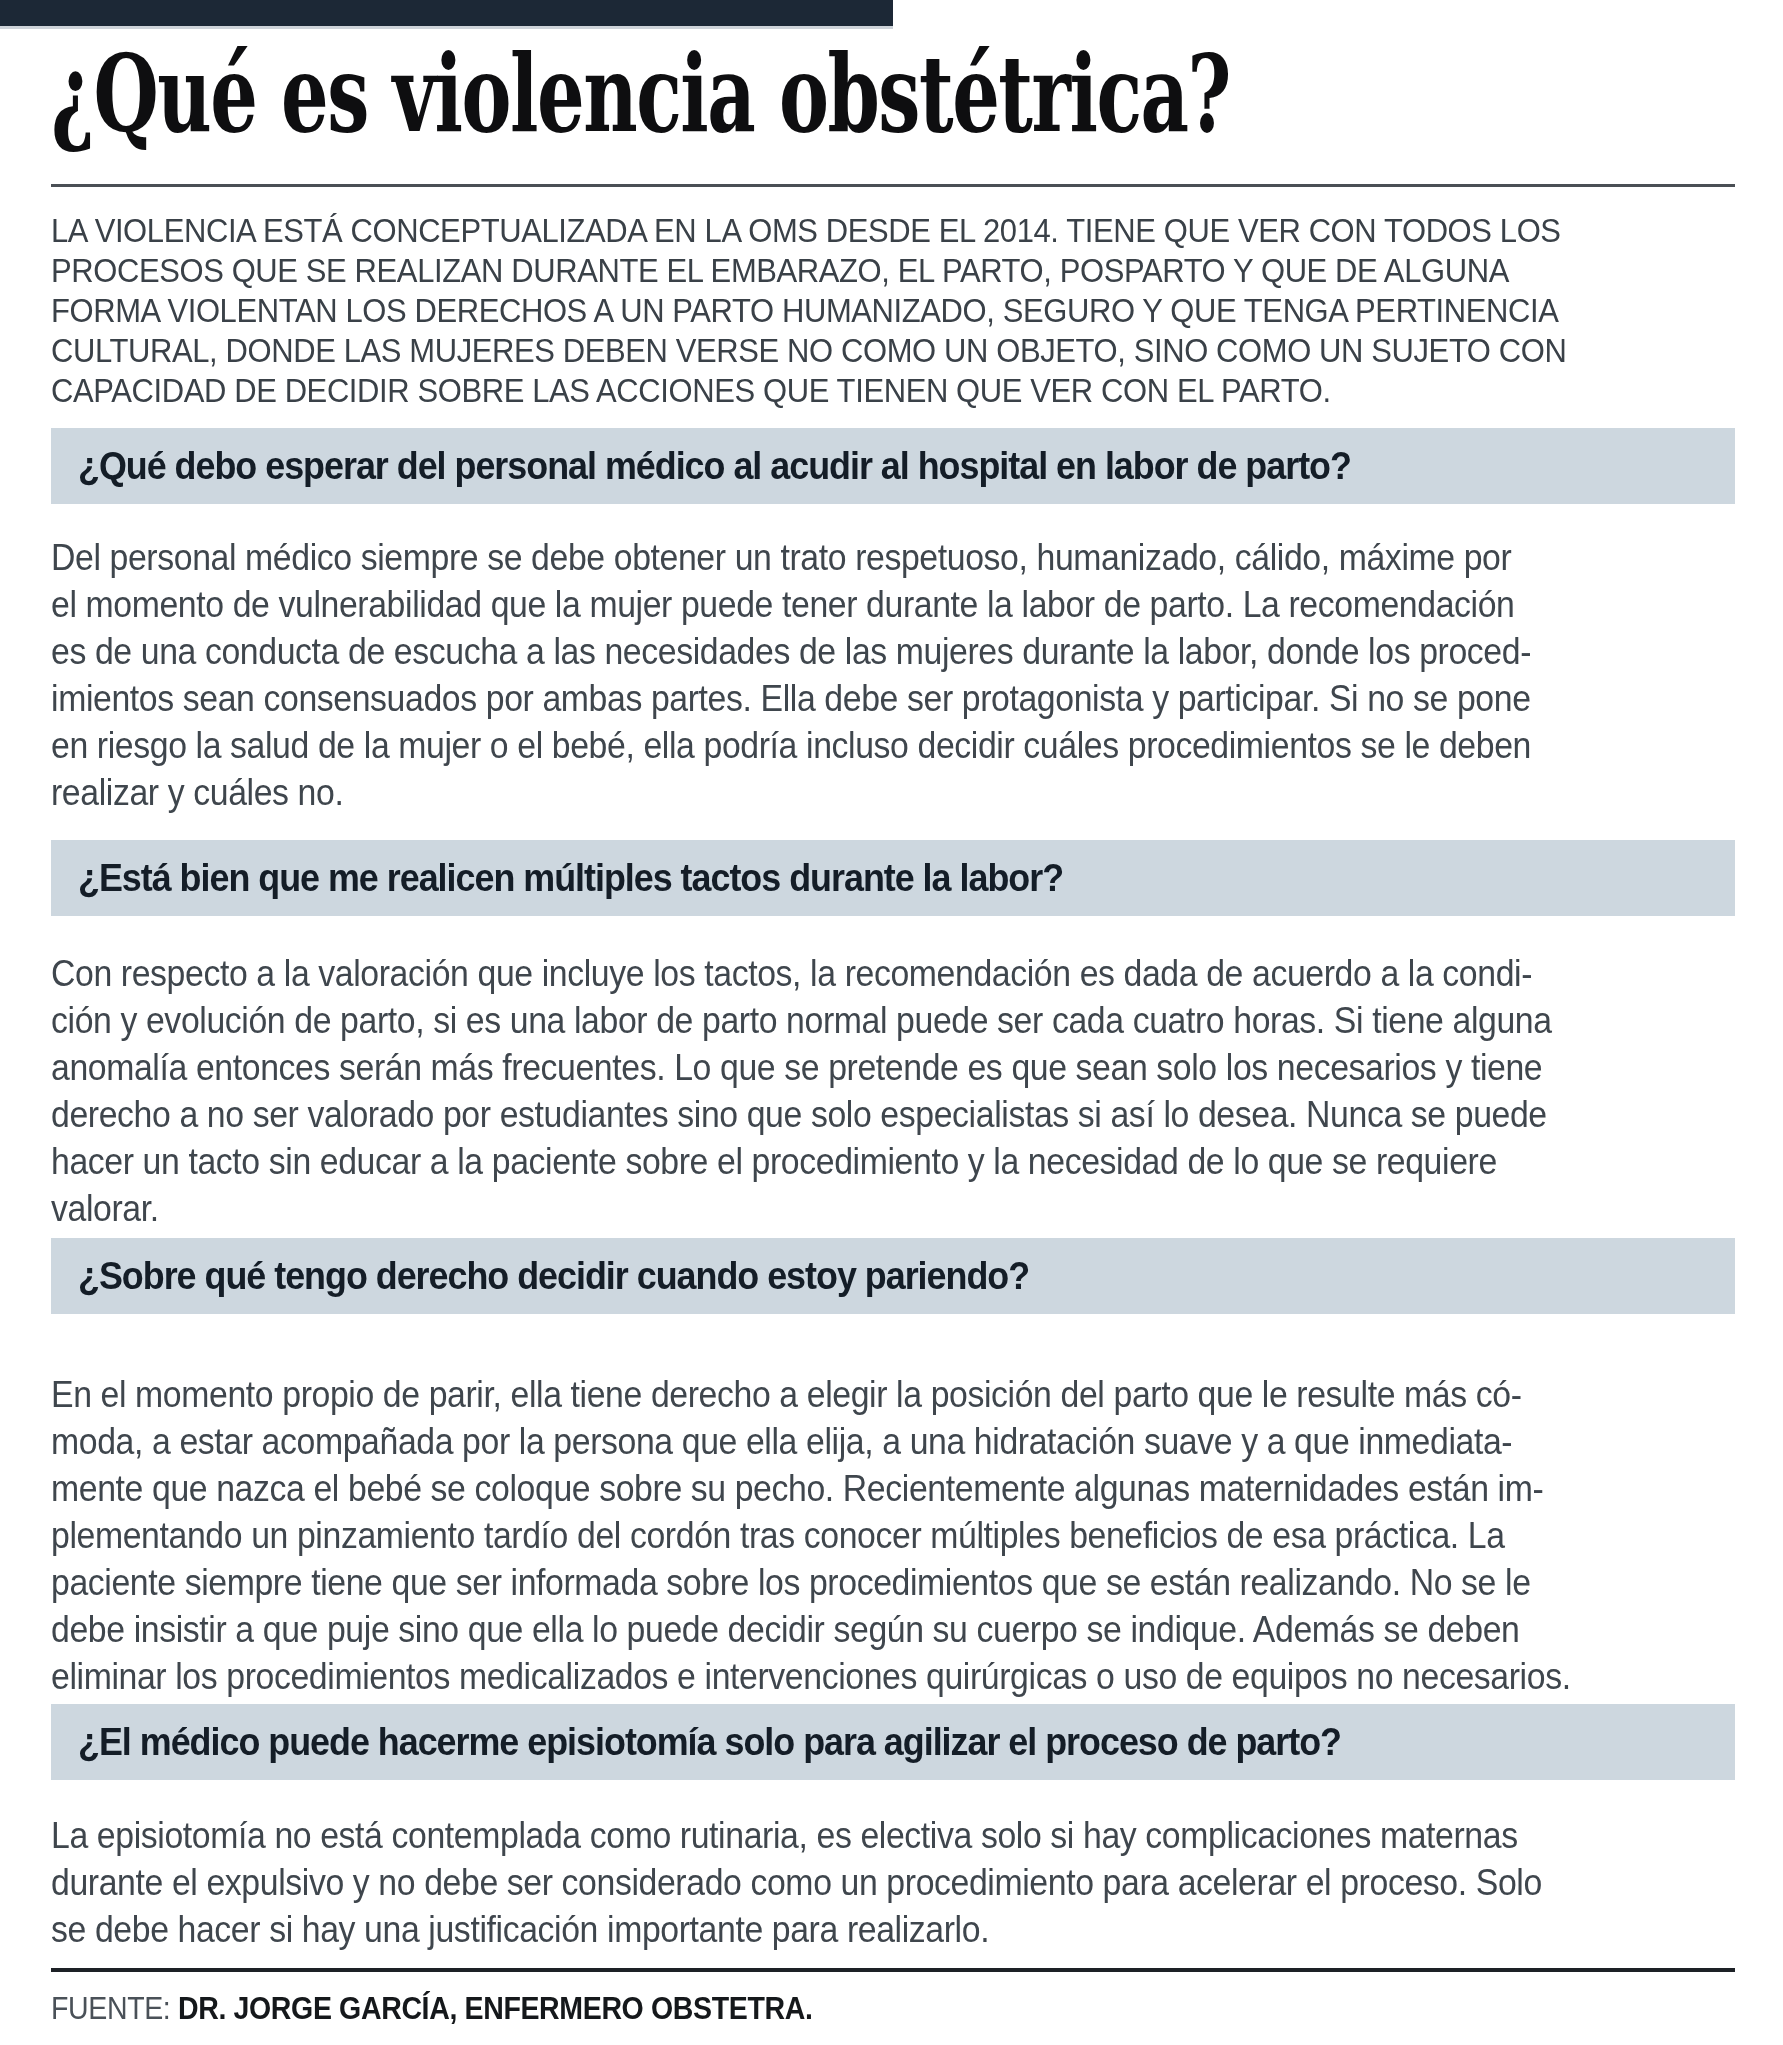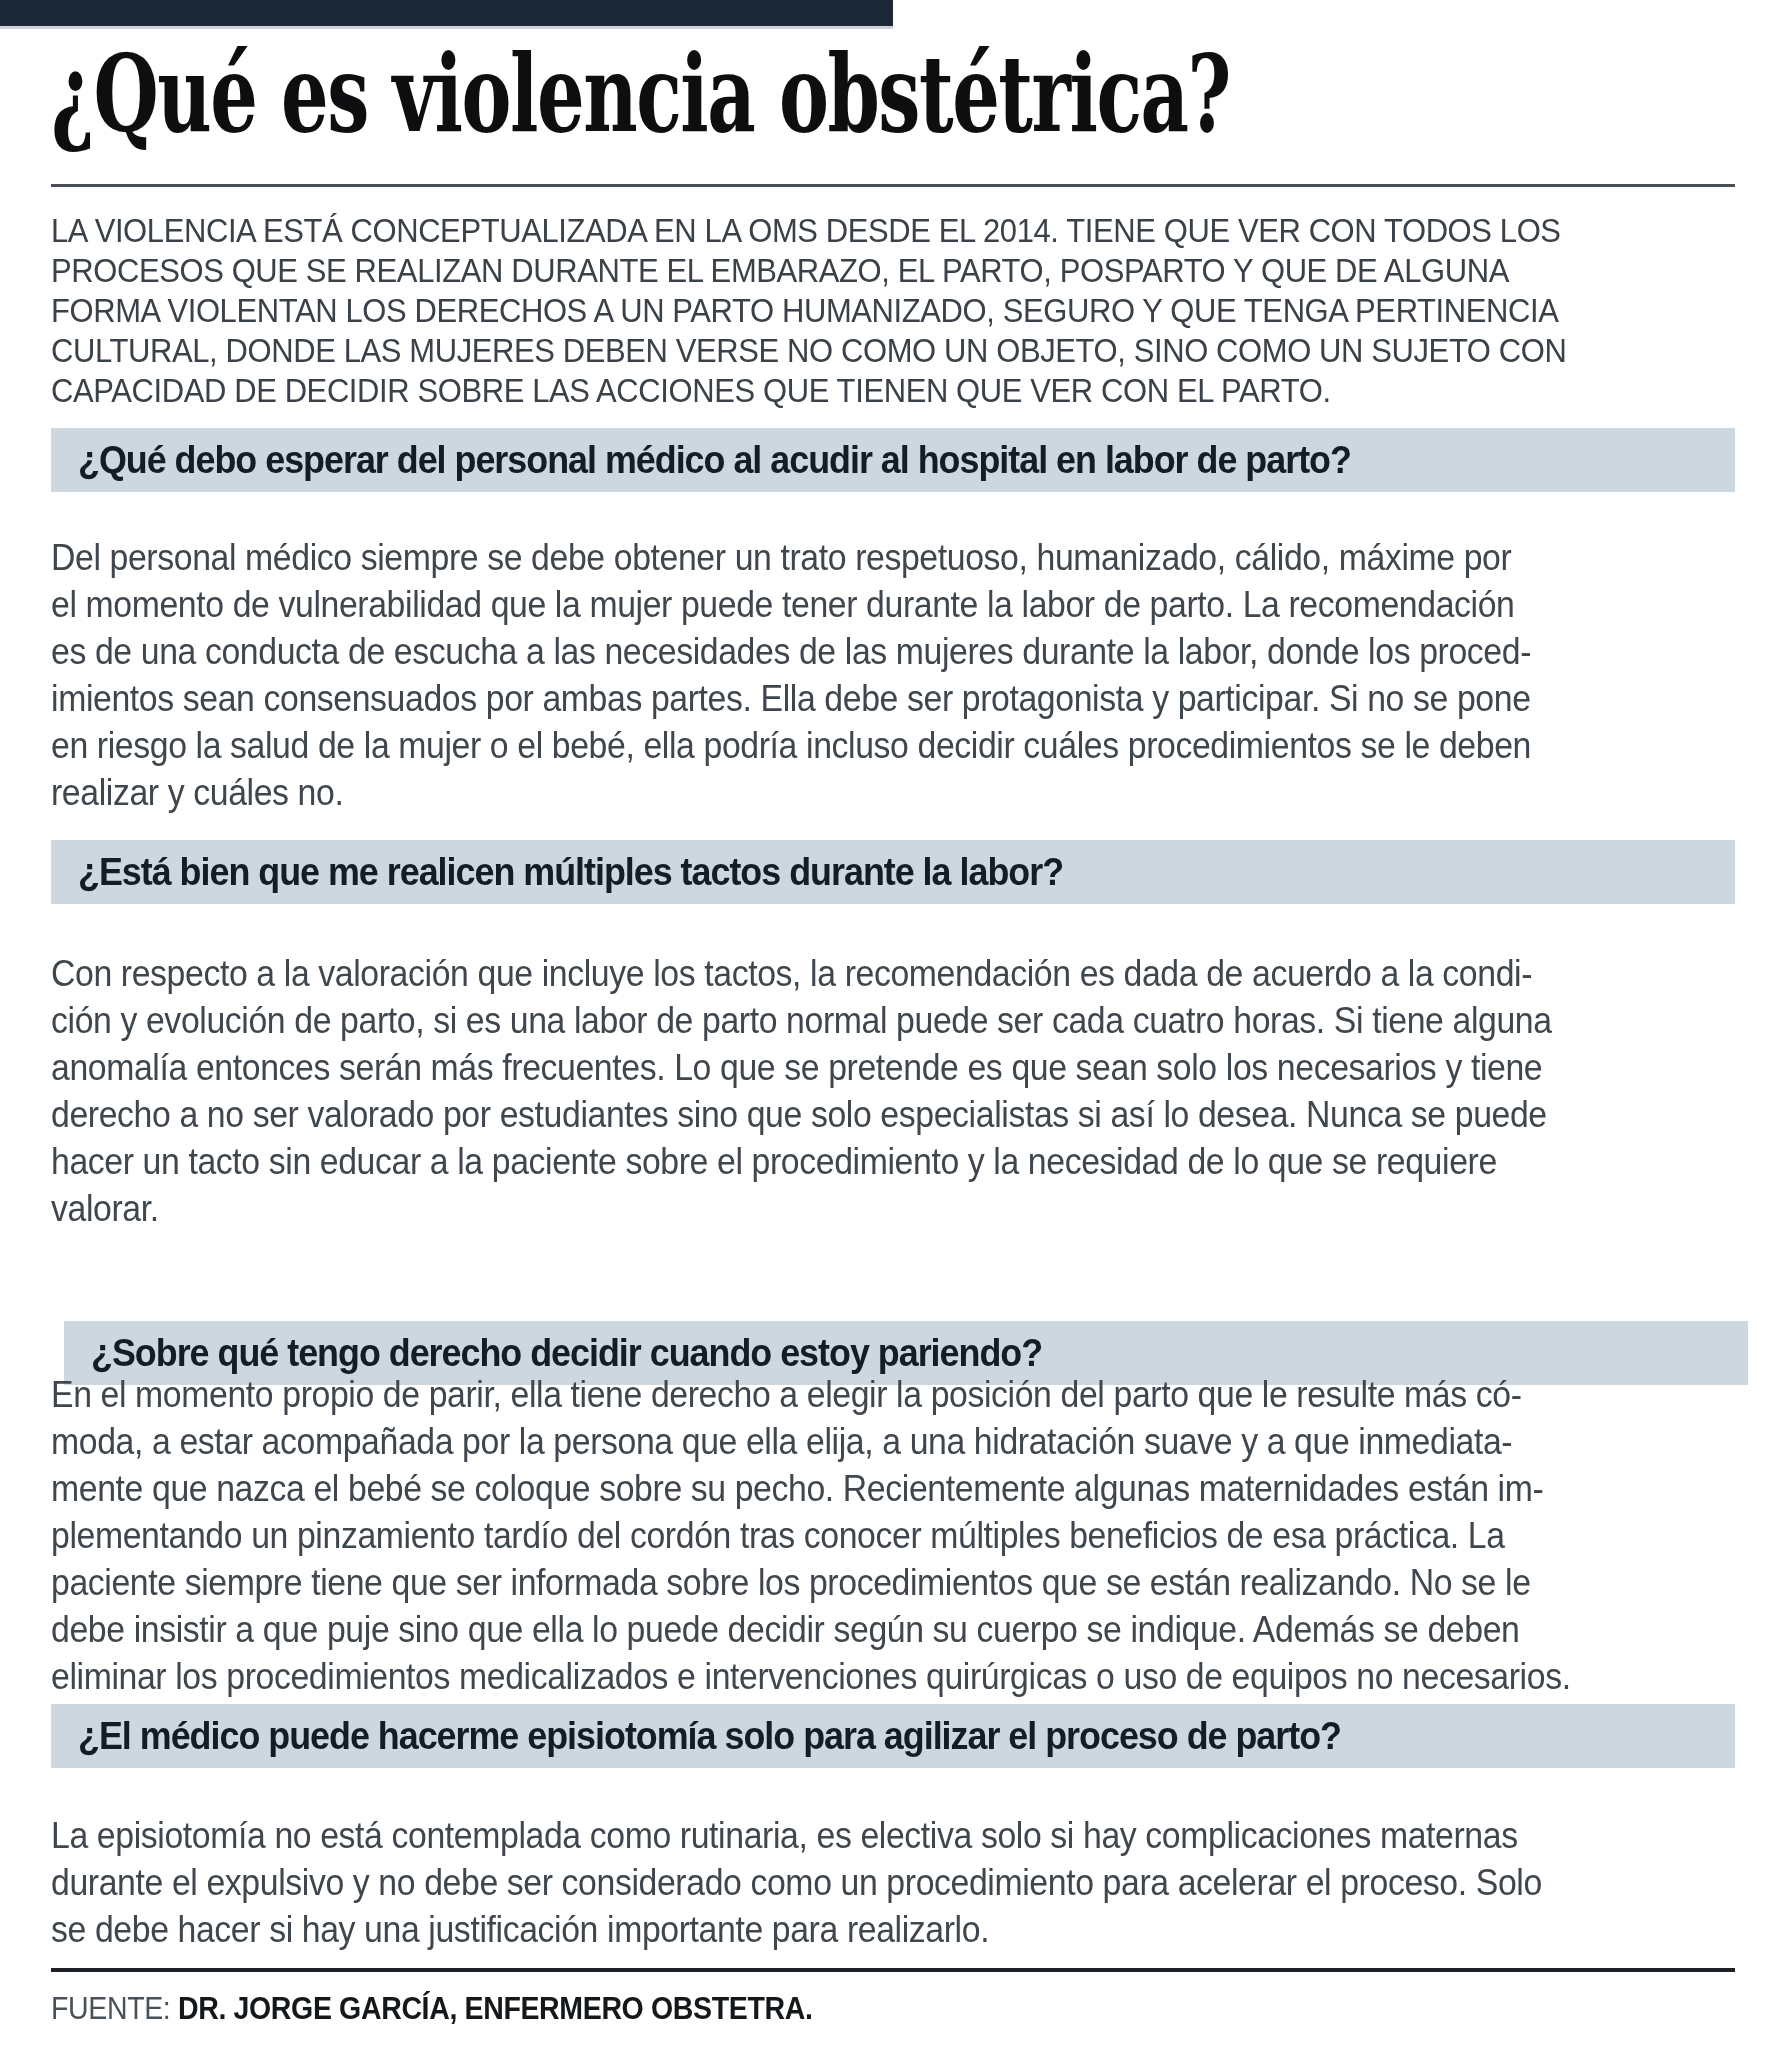--- a/index.html
+++ b/index.html
@@ -66,21 +66,21 @@
     line-height: 40px;
     font-weight: 400;
     letter-spacing: -0.4px;
     color: #3a4148;
     white-space: pre-line;
   }
   .q-bar {
     position: absolute;
     left: 0;
     width: 1684px;
-    height: 64px;
+    height: 76px;
     background: #cdd7df;
     display: flex;
     align-items: center;
     box-sizing: border-box;
     padding-left: 27px;
   }
   .q-text {
     font-size: 39px;
     font-weight: bold;
     letter-spacing: -1.1px;
@@ -100,21 +100,21 @@
     line-height: 47px;
     font-weight: 400;
     letter-spacing: -0.4px;
     color: #3f464d;
     white-space: pre-line;
   }
   .q1 { top: 428px; }
   .a1 { top: 534px; }
   .q2 { top: 840px; text-align: center; }
   .a2 { top: 950px; }
-  .q3 { top: 1321px; margin-left: 13px; }
+  .q3 { top: 1238px; }
   .a3 { top: 1371px; }
   .q4 { top: 1704px; }
   .a4 { top: 1812px; }
   .footer-rule {
     position: absolute;
     top: 1968px;
     left: 0;
     width: 1684px;
     height: 3.6px;
     background: #1d2126;

